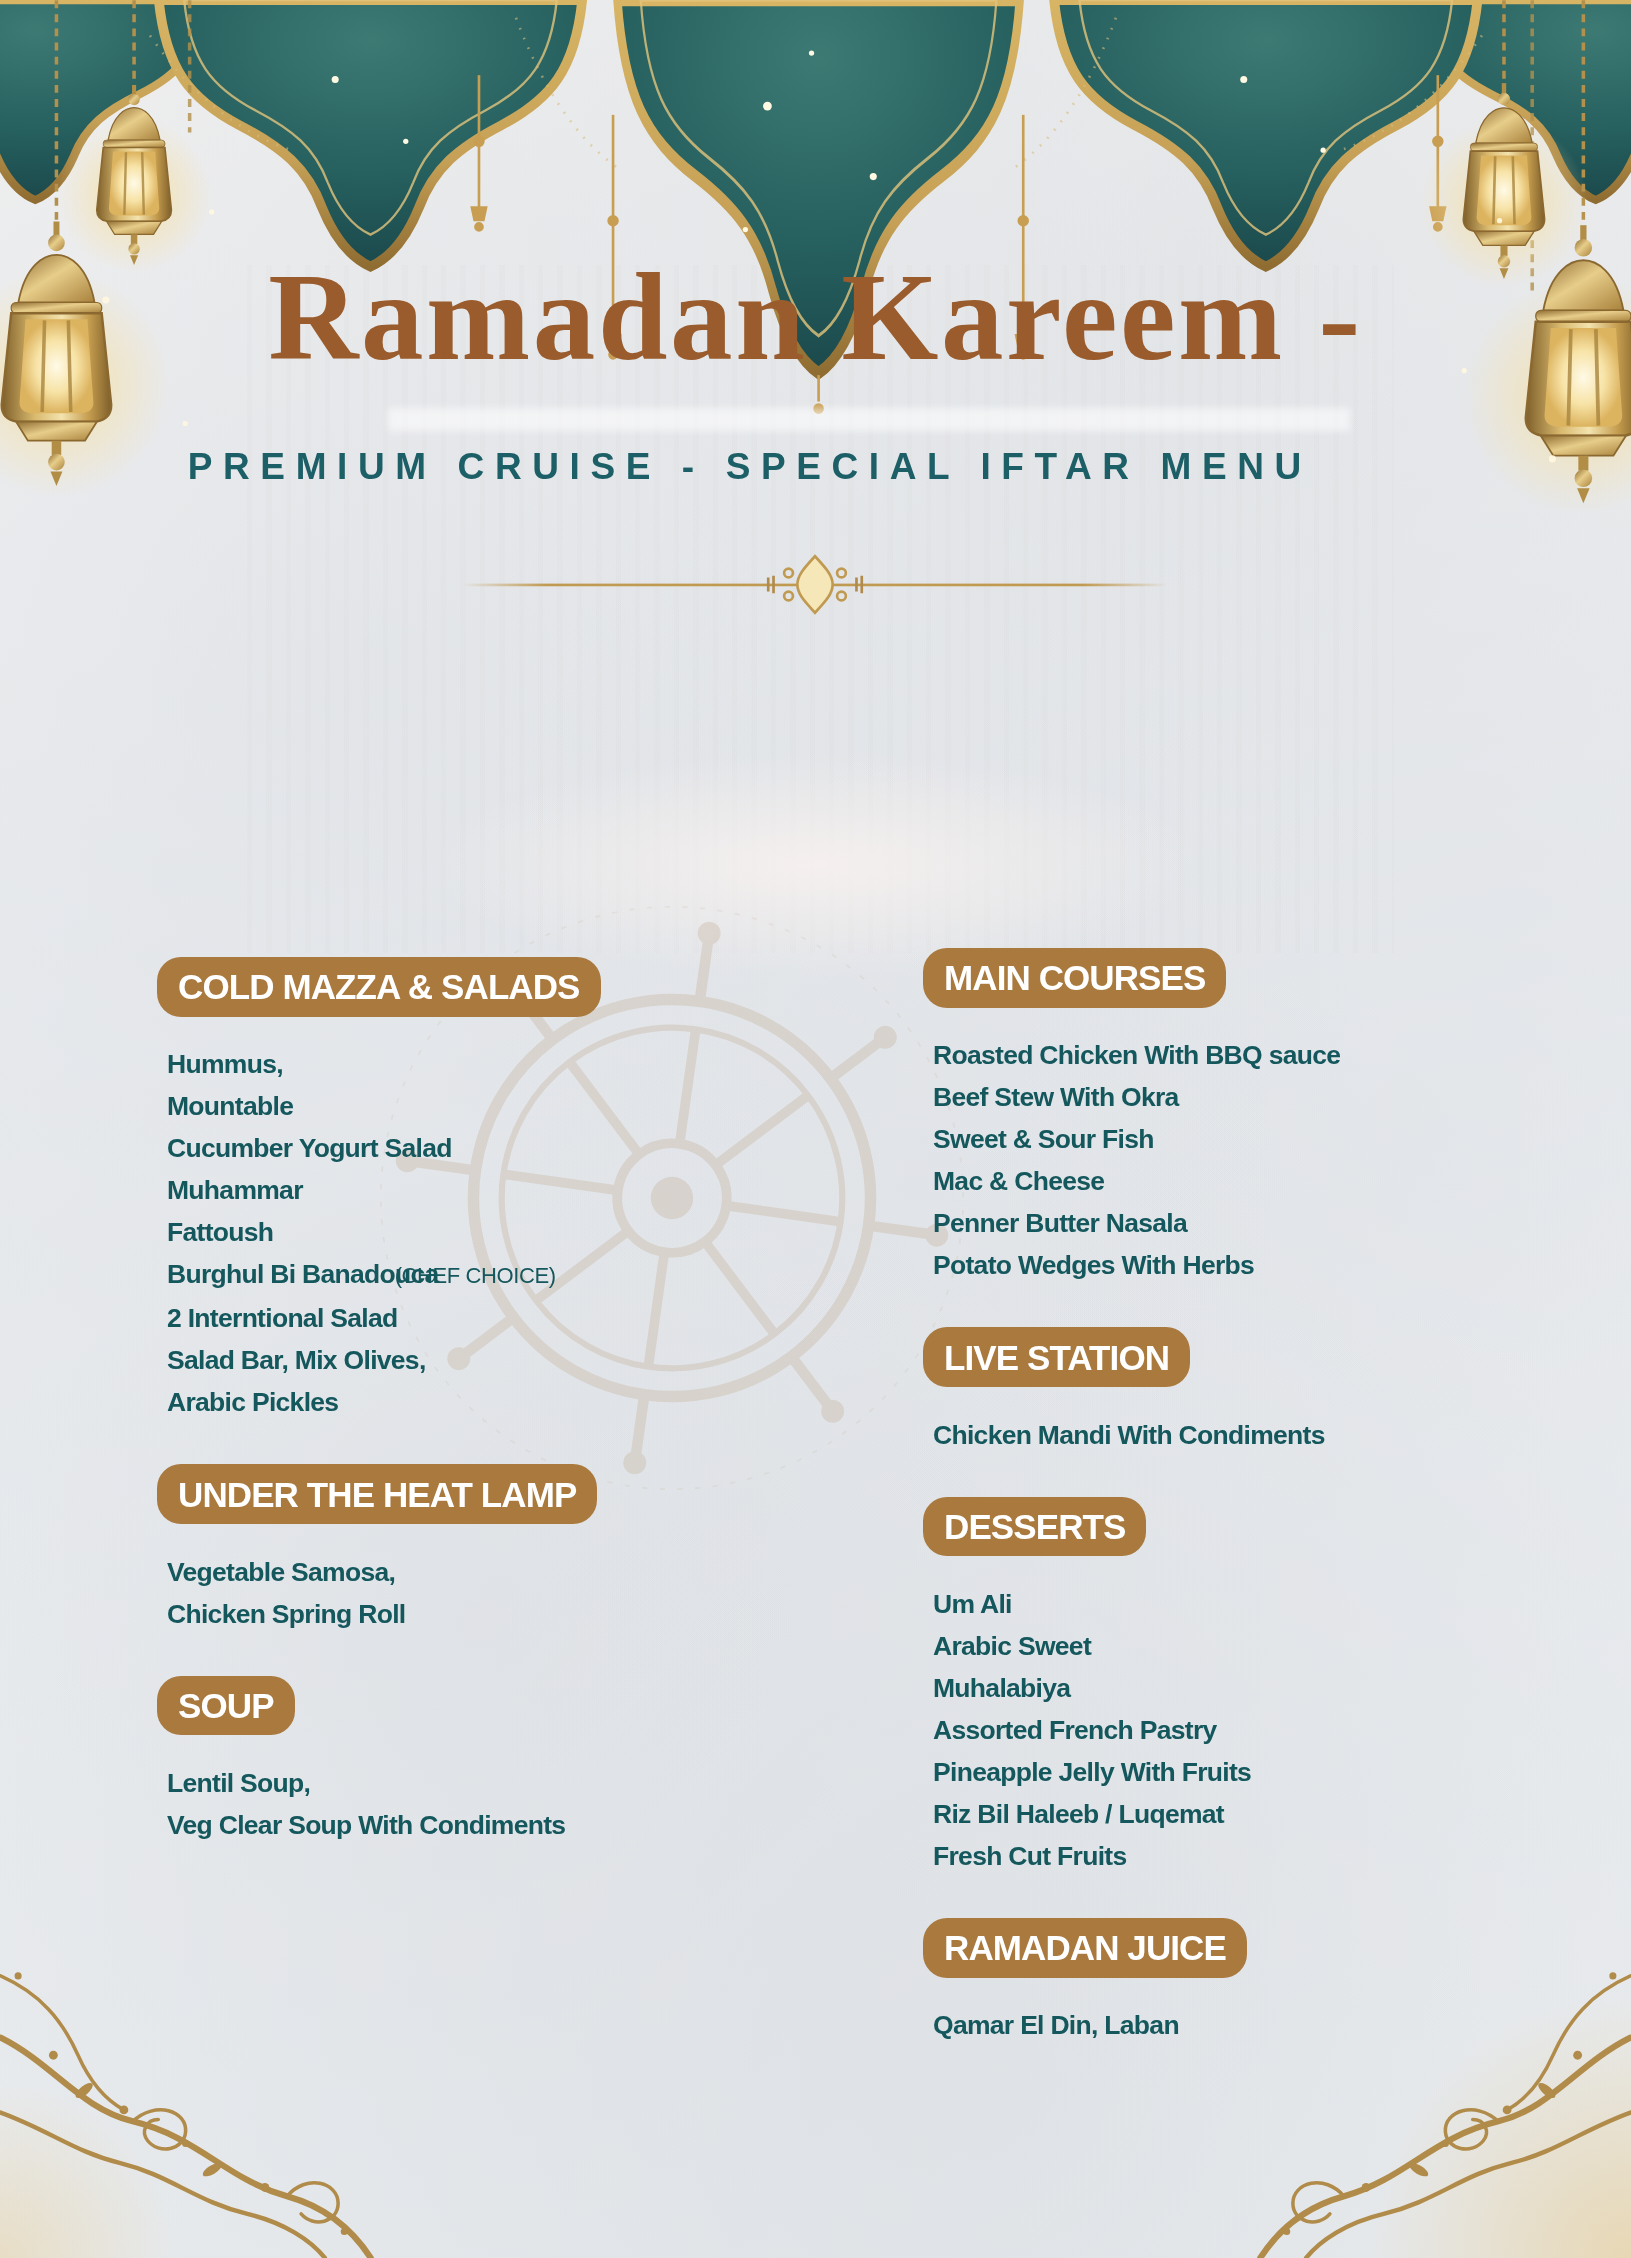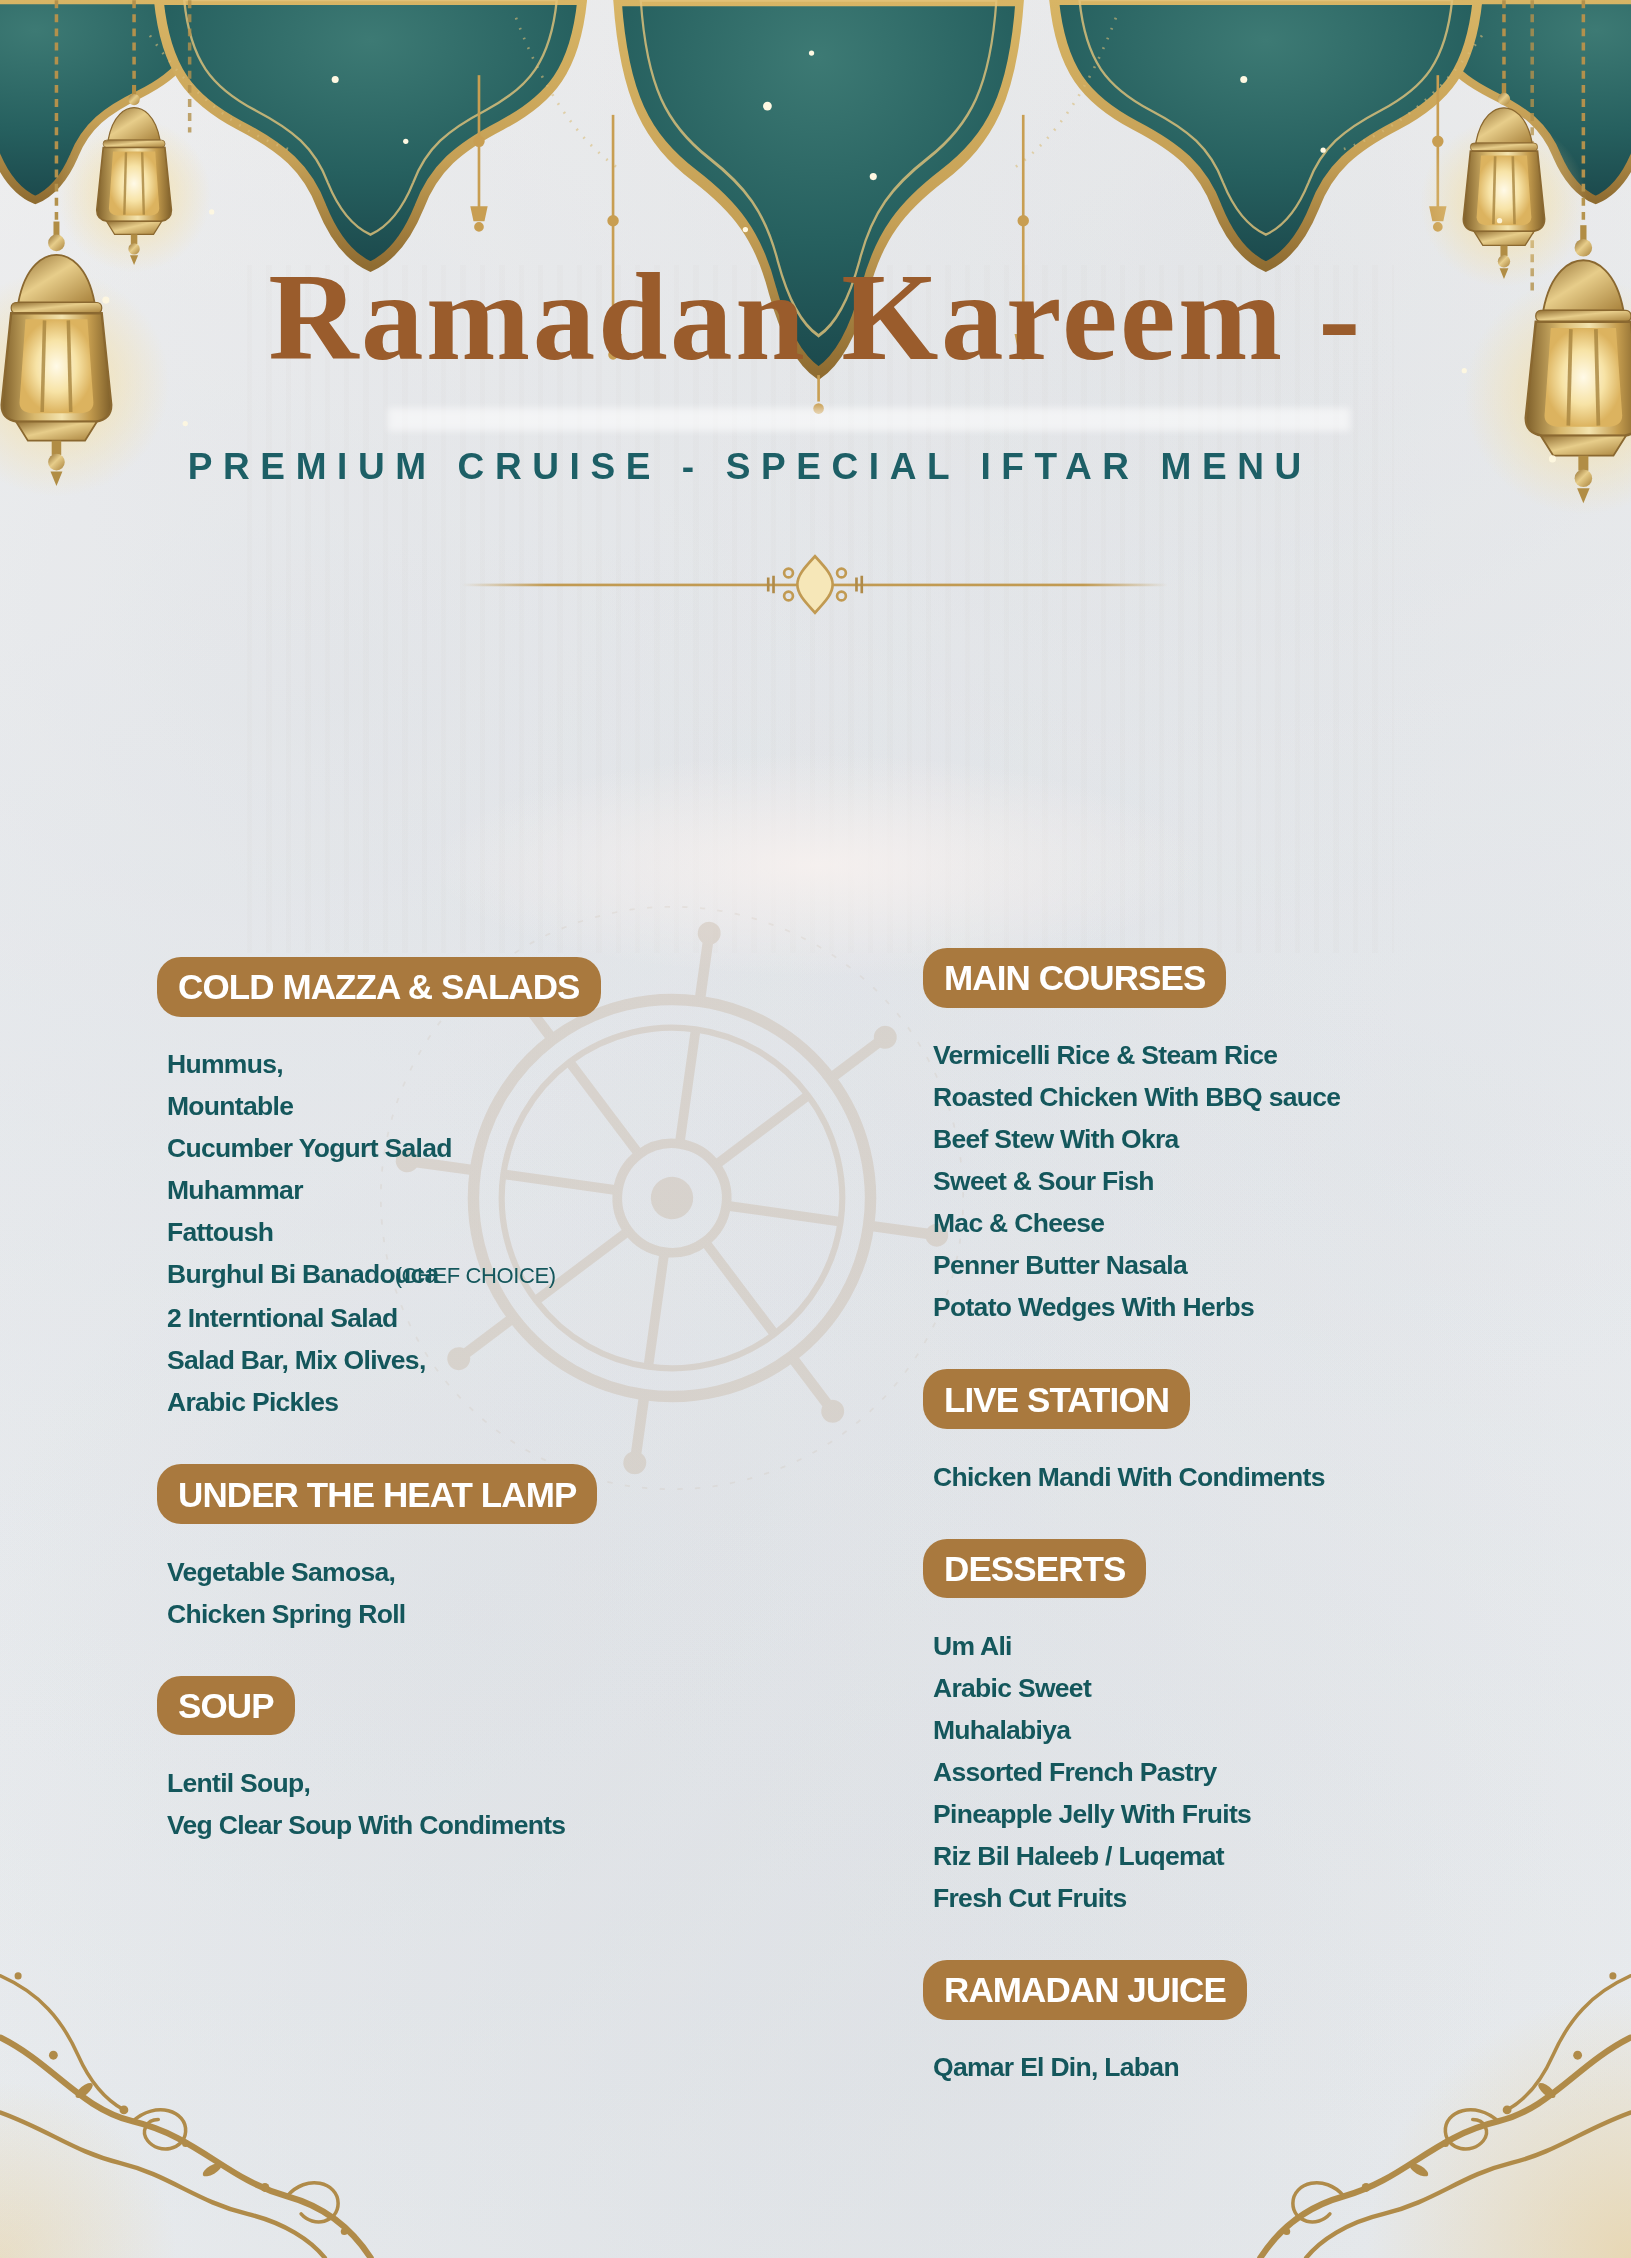--- a/index.html
+++ b/index.html
@@ -312,21 +312,20 @@
       <div class="item">Lentil Soup,</div>
       <div class="item">Veg Clear Soup With Condiments</div>
     </div>
   </section>
 </div>
 
 <div class="col col-right">
   <section class="menu-section">
     <div class="pill">MAIN COURSES</div>
     <div class="items">
-      <div class="item">Vermicelli Rice &amp; Steam Rice</div>
       <div class="item">Roasted Chicken With BBQ sauce</div>
       <div class="item">Beef Stew With Okra</div>
       <div class="item">Sweet &amp; Sour Fish</div>
       <div class="item">Mac &amp; Cheese</div>
       <div class="item">Penner Butter Nasala</div>
       <div class="item">Potato Wedges With Herbs</div>
     </div>
   </section>
 
   <section class="menu-section">

